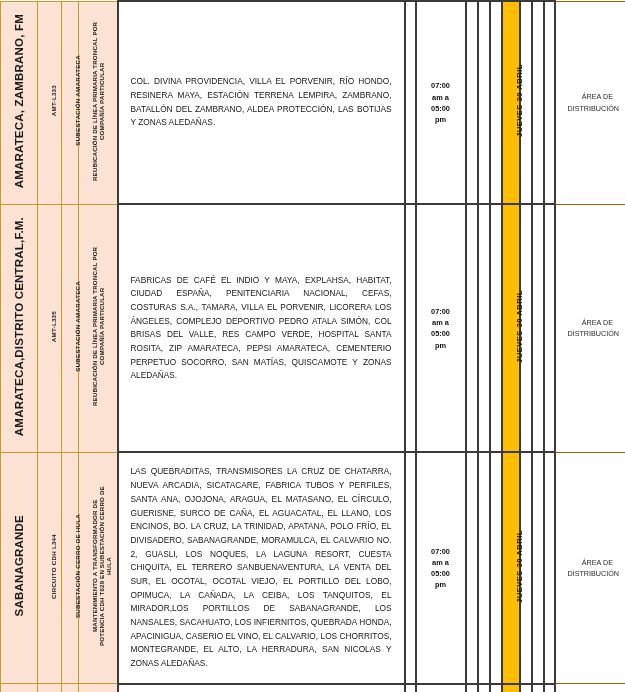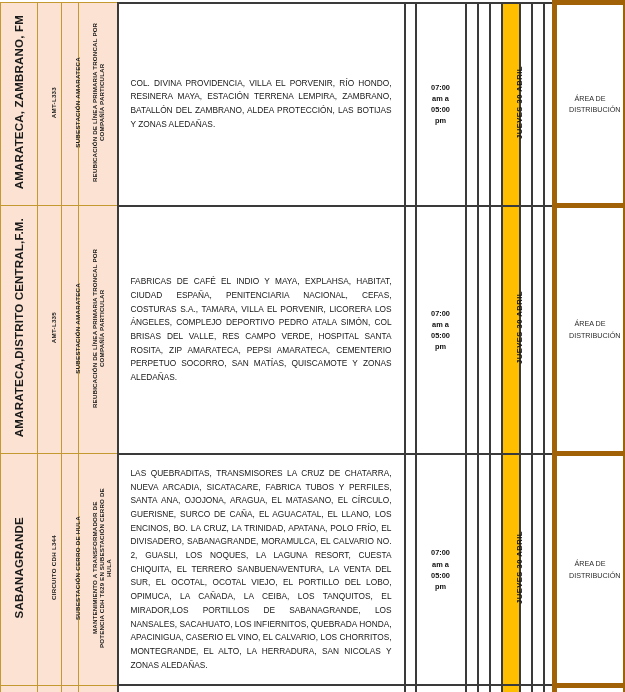--- a/index.html
+++ b/index.html
@@ -115,23 +115,23 @@
     display: inline-block;
     font-size: 7.6px;
     font-weight: bold;
     letter-spacing: .5px;
     color: #141414;
     white-space: nowrap;
   }
 
   
   .rarea {
-    border: 5px solid #a16207;
-    background: #ffffff;
-    text-align: center;
+    border: 1px solid #a16207;
+    background: #ffffff;
+    text-align: right;
     font-size: 7.2px;
     line-height: 1.6;
     color: #2a2a2a;
     vertical-align: middle;
     padding: 2px;
   }
 </style>
 </head>
 <body>
 

